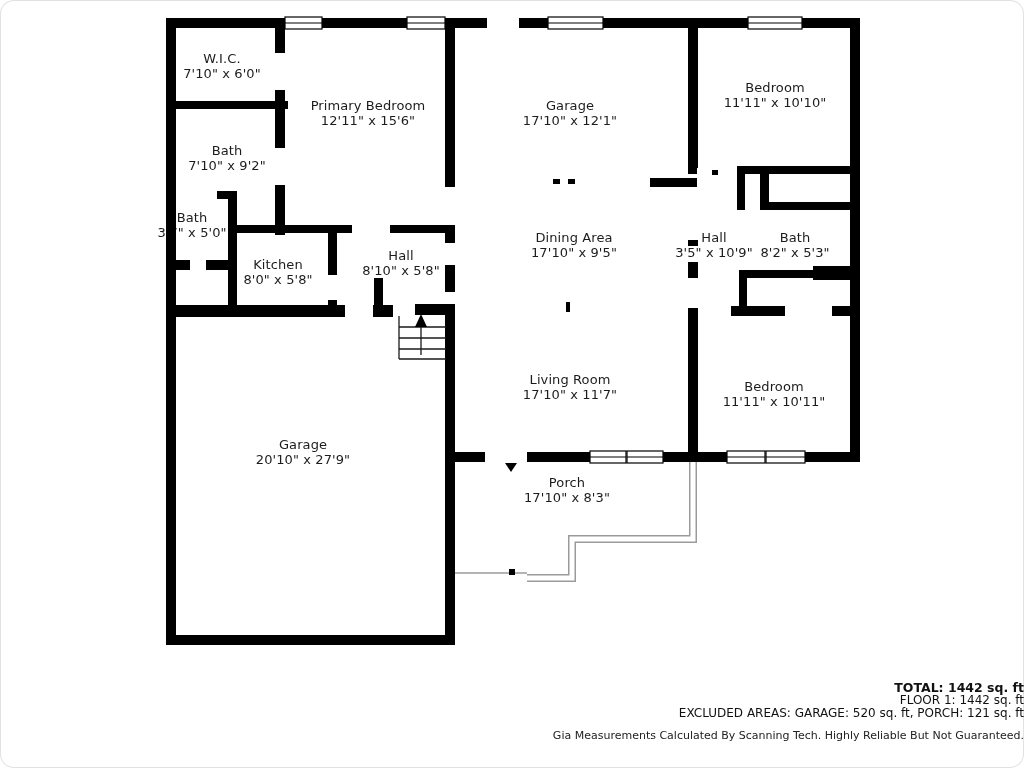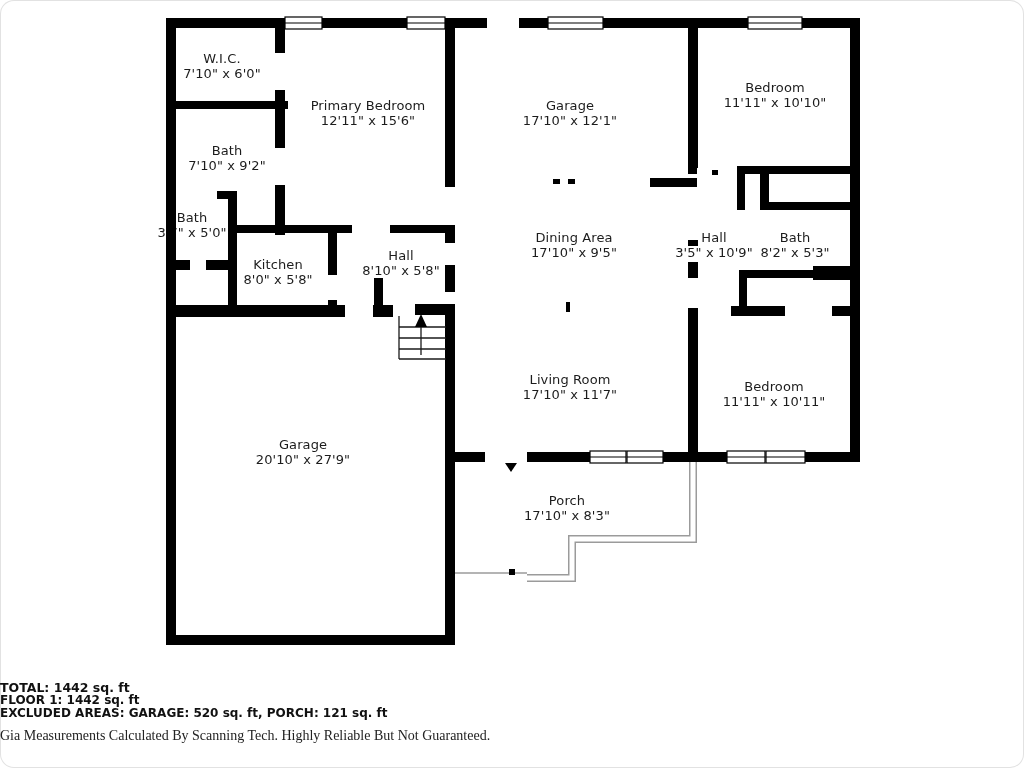--- a/index.html
+++ b/index.html
@@ -12,25 +12,25 @@
   .labels{position:absolute;left:0;top:0;width:1024px;height:768px;z-index:1;}
   .room-label{
     position:absolute;transform:translateX(-50%);
     text-align:center;color:#1c1c1c;font-size:13px;line-height:14.5px;
     white-space:nowrap;letter-spacing:.1px;
   }
   .room-name{font-weight:500;}
   .room-dims{font-weight:400;}
   .footer{
     position:absolute;left:0;top:681px;width:1024px;z-index:3;
-    text-align:left;color:#111;font-size:12px;line-height:13px;
+    text-align:right;color:#111;font-size:12px;line-height:13px;
   }
   .footer-total{font-weight:bold;font-size:12.5px;}
-  .footer-line{font-weight:700;}
-  .footer-disclaimer{margin-top:9px;font-size:14px;color:#222;font-family:Liberation Serif, serif;}
+  .footer-line{font-weight:400;}
+  .footer-disclaimer{margin-top:9px;font-size:11px;color:#222;}
 </style>
 </head>
 <body>
 
 <div class="stage">
 
   <div class="labels">
     <div class="room-label" style="left:222px;top:52px">
       <div class="room-name">W.I.C.</div>
       <div class="room-dims">7'10" x 6'0"</div>
@@ -80,21 +80,21 @@
       <div class="room-dims">17'10" x 11'7"</div>
     </div>
     <div class="room-label" style="left:774px;top:380px">
       <div class="room-name">Bedroom</div>
       <div class="room-dims">11'11" x 10'11"</div>
     </div>
     <div class="room-label" style="left:303px;top:438px">
       <div class="room-name">Garage</div>
       <div class="room-dims">20'10" x 27'9"</div>
     </div>
-    <div class="room-label" style="left:567px;top:494px">
+    <div class="room-label" style="left:567px;top:476px">
       <div class="room-name">Porch</div>
       <div class="room-dims">17'10" x 8'3"</div>
     </div>
   </div>
 
   <svg class="plan-svg" width="1024" height="768" viewBox="0 0 1024 768">
 
     <g>
       <path d="M693,462 L693,539 L572,539 L572,578 L527,578" fill="none" stroke="#9b9b9b" stroke-width="8"></path>
       <path d="M693,462 L693,539 L572,539 L572,578 L527,578" fill="none" stroke="#ffffff" stroke-width="5"></path>

